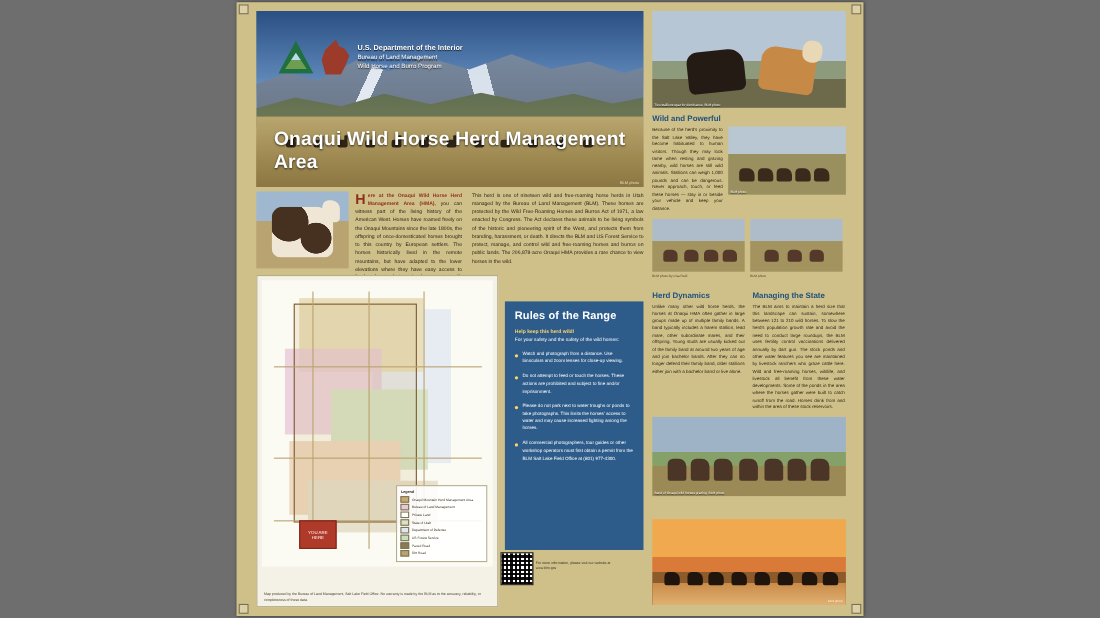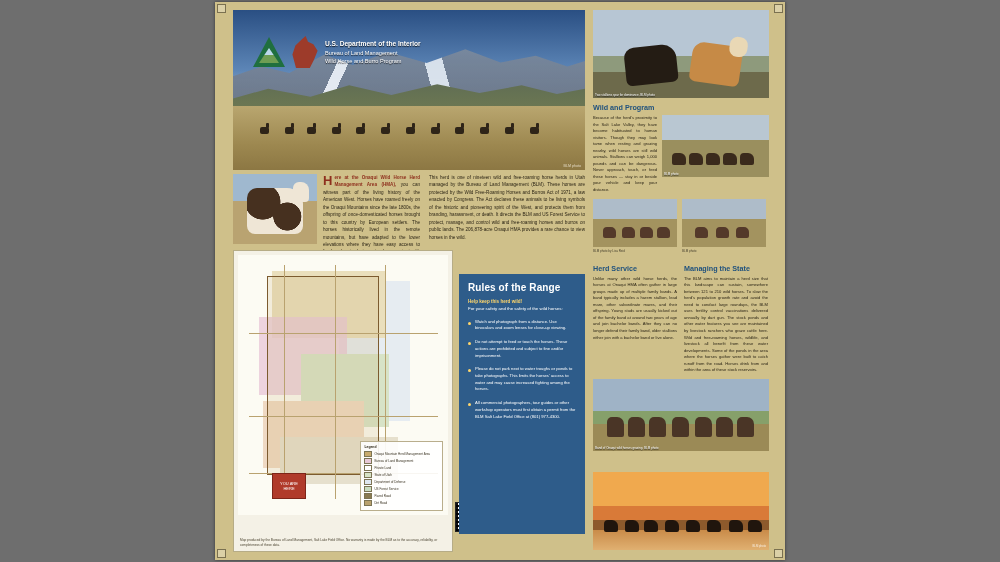--- a/index.html
+++ b/index.html
@@ -207,21 +207,21 @@
     background-blend-mode: multiply;
     border: 1px solid #222;
   }
   #qr-caption {
     position: absolute; left: 272px; top: 508px; width: 70px;
     font-size: 3.2px; color: #3a3322; line-height: 1.4;
   }
 
   
   #rules {
-    position: absolute; left: 244px; top: 272px; width: 126px; height: 260px;
+    position: absolute; left: 244px; top: 272px; width: 126px; height: 226px;
     background: #2e5c8a; color: #fff; padding: 8px 9px; box-sizing: border-box;
   }
   #rules h2 { margin: 0 0 5px 0; font-size: 10px; font-weight: bold; letter-spacing: .1px; }
   #rules .sub-strong { font-size: 4.6px; font-weight: bold; color: #ffd66b; }
   #rules .sub { font-size: 4.4px; line-height: 1.55; margin-bottom: 6px; }
   #rules ul { margin: 0; padding: 0; list-style: none; }
   #rules li {
     position: relative; padding-left: 7px; margin-bottom: 7px;
     font-size: 4.2px; line-height: 1.6;
   }
@@ -340,20 +340,23 @@
             <div class="inner"></div>
         </div>
         <div id="horse-head"></div>
         <div id="logo-text">
           <div class="l1">U.S. Department of the Interior</div>
           <div>Bureau of Land Management</div>
           <div>Wild Horse and Burro Program</div>
         </div>
       </div>
 
+      <div id="title-bar">
+        <div id="poster-title">Onaqui Wild Horse Herd Management Area</div>
+      </div>
       <div id="hero-credit">BLM photo</div>
     </div>
 
     <div id="intro-photo" class="photo">
       <div class="pinto"></div>
     </div>
 
     <div id="col-a">
       <div class="dropcap-line">
         <span class="dropcap">H</span><span class="lead-strong">ere at the Onaqui Wild Horse Herd Management Area (HMA),</span><span> you can witness part of the living history of the American West. Horses have roamed freely on the Onaqui Mountains since the late 1800s, the offspring of once-domesticated horses brought to this country by European settlers. The horses historically lived in the remote mountains, but have adapted to the lower elevations where they have easy access to food and water but are in closer contact with people.</span>
@@ -439,21 +442,21 @@
       </ul>
     </div>
 
     <div id="rc">
       <div id="p-fight" class="photo">
         <div class="h-dark"></div>
         <div class="h-pal"></div>
         <div class="cap">Two stallions spar for dominance. BLM photo</div>
       </div>
 
-      <div class="sec-title">Wild and Program</div>
+      <div class="sec-title">Wild and Powerful</div>
 
       <div id="wp-row">
         <div id="wp-text">
           <div class="sec-body">Because of the herd's proximity to the Salt Lake Valley, they have become habituated to human visitors. Though they may look tame when resting and grazing nearby, wild horses are still wild animals. Stallions can weigh 1,000 pounds and can be dangerous. Never approach, touch, or feed these horses — stay in or beside your vehicle and keep your distance.</div>
         </div>
         <div id="p-running" class="photo">
           <div class="band">
             <i style="left:4%"></i>
               <i style="left:22%"></i>
               <i style="left:40%"></i>
@@ -479,21 +482,21 @@
             <i style="left:16%"></i>
               <i style="left:40%"></i>
               <i style="left:64%"></i>
           </div>
           <div class="smallcap">BLM photo</div>
         </div>
       </div>
 
       <div id="two-col">
         <div class="col">
-          <div class="sec-title">Herd Service</div>
+          <div class="sec-title">Herd Dynamics</div>
           <div class="sec-body">Unlike many other wild horse herds, the horses at Onaqui HMA often gather in large groups made up of multiple family bands. A band typically includes a harem stallion, lead mare, other subordinate mares, and their offspring. Young studs are usually kicked out of the family band at around two years of age and join bachelor bands. After they can no longer defend their family band, older stallions either join with a bachelor band or live alone.</div>
         </div>
         <div class="col">
           <div class="sec-title">Managing the State</div>
           <div class="sec-body">The BLM aims to maintain a herd size that this landscape can sustain, somewhere between 121 to 210 wild horses. To slow the herd's population growth rate and avoid the need to conduct large roundups, the BLM uses fertility control vaccinations delivered annually by dart gun.
 
 The stock ponds and other water features you see are maintained by livestock ranchers who graze cattle here. Wild and free-roaming horses, wildlife, and livestock all benefit from these water developments. Some of the ponds in the area where the horses gather were built to catch runoff from the road. Horses drink from and within the area of these stock reservoirs.</div>
         </div>
       </div>
 

